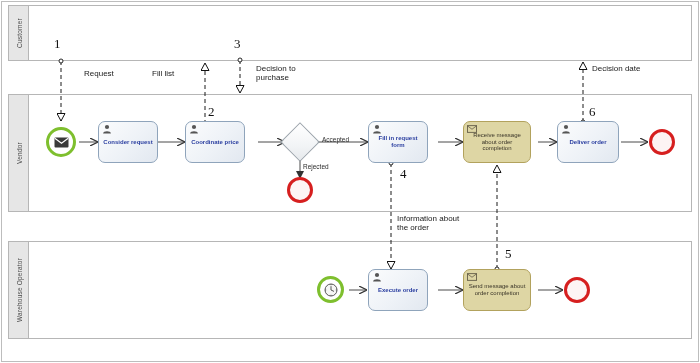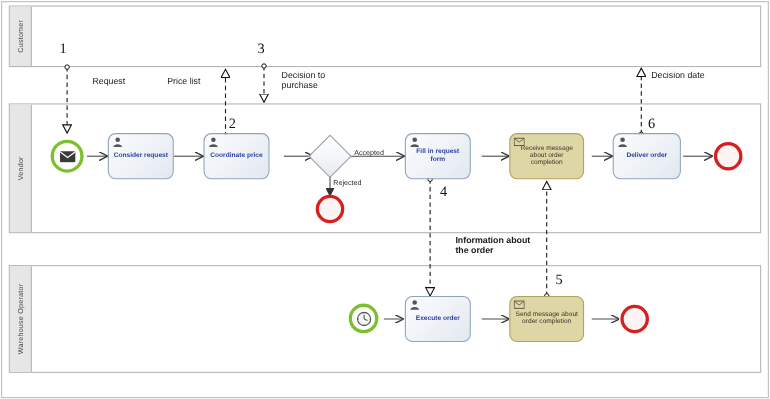--- a/index.html
+++ b/index.html
@@ -231,27 +231,27 @@
 about order
 completion</span>
   </div>
 
   <div class="ev ev-end" style="left:564px;top:277px;width:26px;height:26px;"></div>
 
   <div class="num" style="left:54px;top:36px;">1</div>
   <div class="lbl" style="left:64px;top:69px;padding-left:20px;">Request</div>
 
   <div class="num" style="left:208px;top:104px;">2</div>
-  <div class="lbl" style="left:152px;top:69px;">Price list</div>
+  <div class="lbl" style="left:152px;top:69px;">Fill list</div>
 
   <div class="num" style="left:234px;top:36px;">3</div>
   <div class="lbl" style="left:256px;top:64px;">Decision to
 purchase</div>
 
   <div class="num" style="left:400px;top:166px;">4</div>
-  <div class="lbl" style="left:414px;top:214px;font-weight:bold;">Information about
+  <div class="lbl" style="left:397px;top:214px;">Information about
 the order</div>
 
   <div class="num" style="left:505px;top:246px;">5</div>
 
   <div class="num" style="left:589px;top:104px;">6</div>
   <div class="lbl" style="left:592px;top:64px;">Decision date</div>
 </div>
 
 </body></html>

